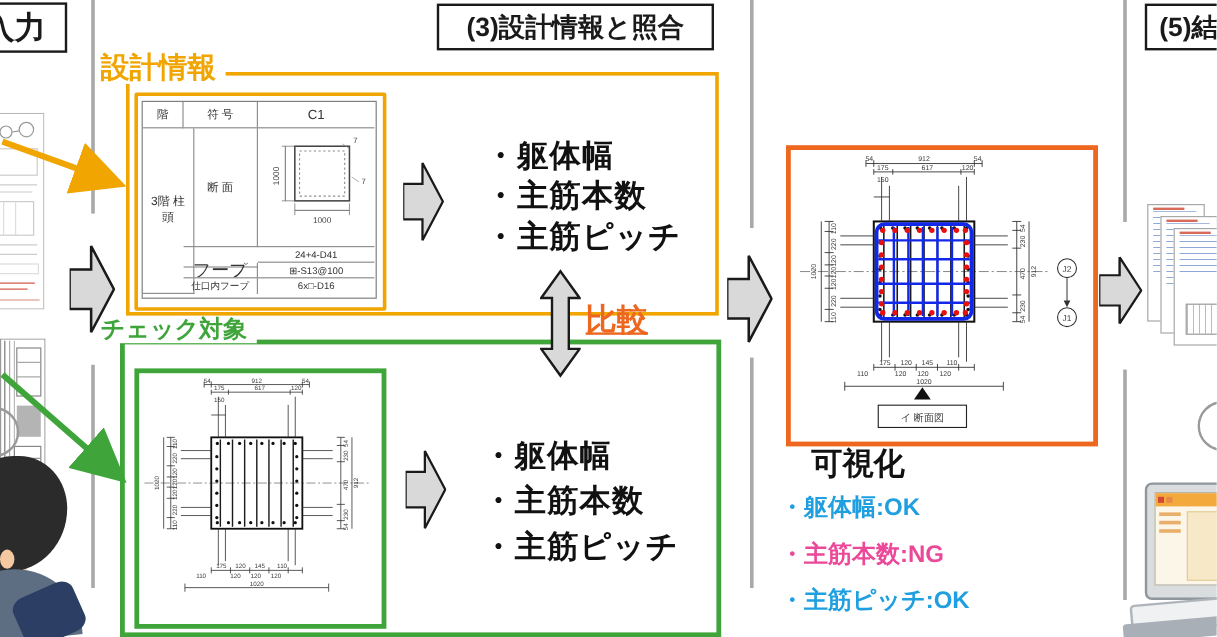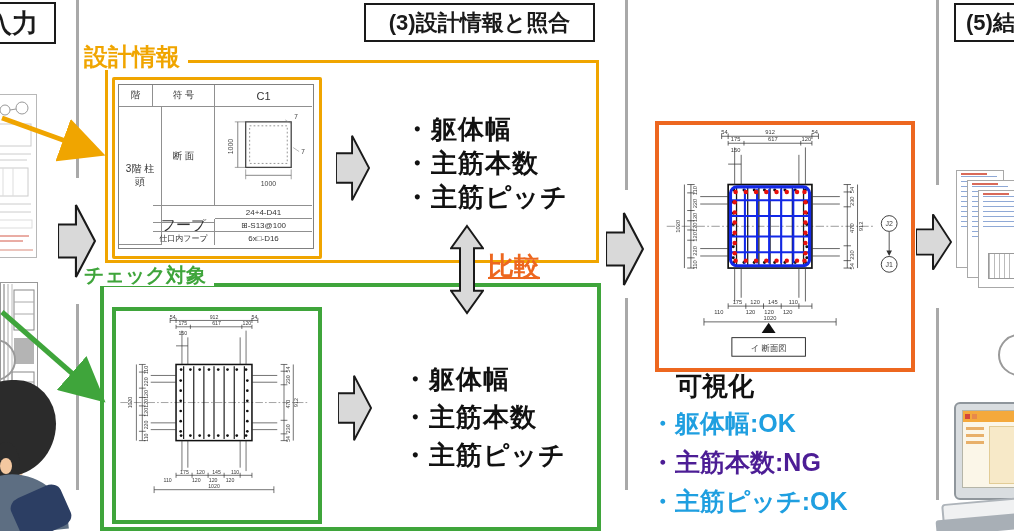--- a/index.html
+++ b/index.html
@@ -8,21 +8,21 @@
   .abs{position:absolute;}
   .divider{position:absolute;width:3px;background:#a9a9a9;}
   .stagebox{position:absolute;background:#fff;border:2.5px solid #1a1a1a;display:flex;
             align-items:center;justify-content:center;font-weight:bold;white-space:nowrap;}
   .biglabel{position:absolute;font-weight:bold;background:#fff;padding:0 8px 0 0;z-index:5;line-height:1.1;}
   .bullets{position:absolute;font-weight:bold;color:#111;white-space:nowrap;z-index:3;}
   .bullets div{letter-spacing:1px;}
   .frame{position:absolute;background:transparent;}
   .results{position:absolute;font-weight:bold;white-space:nowrap;z-index:3;}
   .results .ok{color:#1f9fe0;}
-  .results .ng{color:#4c1d95;}
+  .results .ng{color:#ec4899;}
   .c1table{position:absolute;left:118px;top:84px;width:194px;height:163px;background:#fff;
            border:1px solid #808080;display:grid;grid-template-columns:34px 62px 97px;
            grid-template-rows:22px 99px 13px 13px 13px;font-size:9.5px;color:#333;}
   .c1table>div{border-right:1px solid #909090;border-bottom:1px solid #909090;display:flex;
                align-items:center;justify-content:center;text-align:center;overflow:hidden;}
   .c1table .noR{border-right:none;}
   .c1table .noB{border-bottom:none;}
   .page{position:absolute;width:46px;height:96px;background:#fff;border:1px solid #a8a8a8;}
   .page .lines{position:absolute;left:4px;top:5px;width:36px;height:52px;
         background:repeating-linear-gradient(180deg,#8fa9d6 0 1px,transparent 1px 5px);}
@@ -486,21 +486,21 @@
         <text x="243" y="151" font-size="7.5" fill="#3a3a3a" text-anchor="middle">J1</text>
         <line x1="243" y1="113" x2="243" y2="134" stroke="#333" stroke-width="0.9"></line>
         <polygon points="243,139 240,133 246,133" fill="#333"></polygon>
         <polygon points="106,222 121,222 113.5,211" fill="#111"></polygon>
         <rect x="74" y="227" width="79" height="20" fill="#fff" stroke="#222" stroke-width="1"></rect>
         <text x="113.5" y="241" font-size="9" fill="#3a3a3a" text-anchor="middle">イ 断面図</text>
       </svg>
   </div>
 
   <div class="biglabel" style="left:676px;top:372px;font-size:26px;color:#111;background:transparent;">可視化</div>
-  <div class="results" style="left:650px;top:404px;font-size:25px;line-height:39px;">
+  <div class="results" style="left:650px;top:404px;font-size:20px;line-height:39px;">
     <div class="ok">・躯体幅:OK</div>
     <div class="ng">・主筋本数:NG</div>
     <div class="ok">・主筋ピッチ:OK</div>
   </div>
 
   <div class="abs" style="left:956px;top:170px;width:70px;height:130px;">
     <div class="page" style="left:0;top:0;">
         <div class="redline"></div>
         <div class="lines"></div>
       </div>

